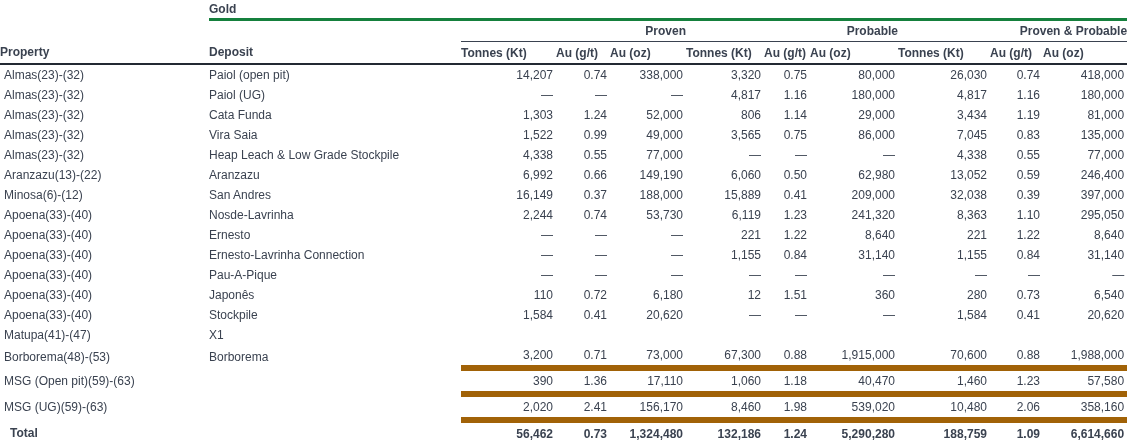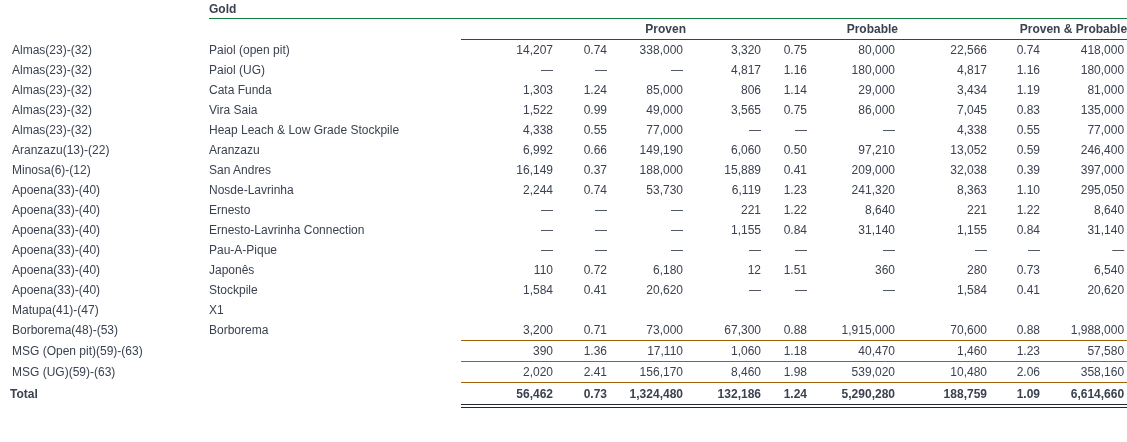--- a/index.html
+++ b/index.html
@@ -27,39 +27,39 @@
     vertical-align: middle;
     white-space: nowrap;
     overflow: hidden;
     font-size: 12px;
     color: #3a4250;
   }
   
   tr.gold-row td { height: 18px; }
   tr.gold-row td.gold-cell {
     font-weight: bold;
-    border-bottom: 1px solid #15803d;
+    border-bottom: 3px solid #15803d;
   }
   tr.group-row td { height: 20px; }
   tr.group-row td.grp {
     font-weight: bold;
     border-bottom: 1px solid #3a4250;
     padding-left: 1px;
     text-align: right;
   }
   tr.cols-row th {
     height: 21px;
     font-weight: bold;
     border-bottom: 2px solid #232933;
   }
   
   tbody td { height: 20px; }
-  td.prop { padding-left: 12px; }
+  td.prop { padding-left: 4px; }
   td.num { text-align: right; padding-right: 3px; }
-  tr.rule-below td.num { border-bottom: 1px solid #a16207; }
+  tr.rule-below td.num { border-bottom: 6px solid #a16207; }
   tr.total-row td { font-weight: bold; height: 21px; }
   tr.total-row td.prop { padding-left: 10px; }
   tr.total-row td.num { border-bottom: 4px double #232933; }
 </style>
 </head>
 <body>
 
 <table class="reserves">
   <colgroup>
     <col style="width:209px">
@@ -78,32 +78,45 @@
     <tr class="gold-row">
       <td></td>
       <td class="gold-cell" colspan="10">Gold</td>
     </tr>
     <tr class="group-row">
       <td colspan="2"></td>
       <td class="grp" colspan="3">Proven</td>
       <td class="grp" colspan="3">Probable</td>
       <td class="grp" colspan="3">Proven &amp; Probable</td>
     </tr>
+    <tr class="cols-row">
+      <th class="prop">Property</th>
+      <th>Deposit</th>
+      <th>Tonnes (Kt)</th>
+      <th>Au (g/t)</th>
+      <th>Au (oz)</th>
+      <th>Tonnes (Kt)</th>
+      <th>Au (g/t)</th>
+      <th>Au (oz)</th>
+      <th>Tonnes (Kt)</th>
+      <th>Au (g/t)</th>
+      <th>Au (oz)</th>
+    </tr>
   </thead>
   <tbody id="table-body">
       <tr>
         <td class="prop">Almas(23)-(32)</td>
         <td>Paiol (open pit)</td>
         <td class="num">14,207</td>
         <td class="num">0.74</td>
         <td class="num">338,000</td>
         <td class="num">3,320</td>
         <td class="num">0.75</td>
         <td class="num">80,000</td>
-        <td class="num">22,566</td>
+        <td class="num">26,030</td>
         <td class="num">0.74</td>
         <td class="num">418,000</td>
       </tr>
       <tr>
         <td class="prop">Almas(23)-(32)</td>
         <td>Paiol (UG)</td>
         <td class="num">—</td>
         <td class="num">—</td>
         <td class="num">—</td>
         <td class="num">4,817</td>
@@ -111,21 +124,21 @@
         <td class="num">180,000</td>
         <td class="num">4,817</td>
         <td class="num">1.16</td>
         <td class="num">180,000</td>
       </tr>
       <tr>
         <td class="prop">Almas(23)-(32)</td>
         <td>Cata Funda</td>
         <td class="num">1,303</td>
         <td class="num">1.24</td>
-        <td class="num">85,000</td>
+        <td class="num">52,000</td>
         <td class="num">806</td>
         <td class="num">1.14</td>
         <td class="num">29,000</td>
         <td class="num">3,434</td>
         <td class="num">1.19</td>
         <td class="num">81,000</td>
       </tr>
       <tr>
         <td class="prop">Almas(23)-(32)</td>
         <td>Vira Saia</td>
@@ -153,21 +166,21 @@
         <td class="num">77,000</td>
       </tr>
       <tr>
         <td class="prop">Aranzazu(13)-(22)</td>
         <td>Aranzazu</td>
         <td class="num">6,992</td>
         <td class="num">0.66</td>
         <td class="num">149,190</td>
         <td class="num">6,060</td>
         <td class="num">0.50</td>
-        <td class="num">97,210</td>
+        <td class="num">62,980</td>
         <td class="num">13,052</td>
         <td class="num">0.59</td>
         <td class="num">246,400</td>
       </tr>
       <tr>
         <td class="prop">Minosa(6)-(12)</td>
         <td>San Andres</td>
         <td class="num">16,149</td>
         <td class="num">0.37</td>
         <td class="num">188,000</td>

